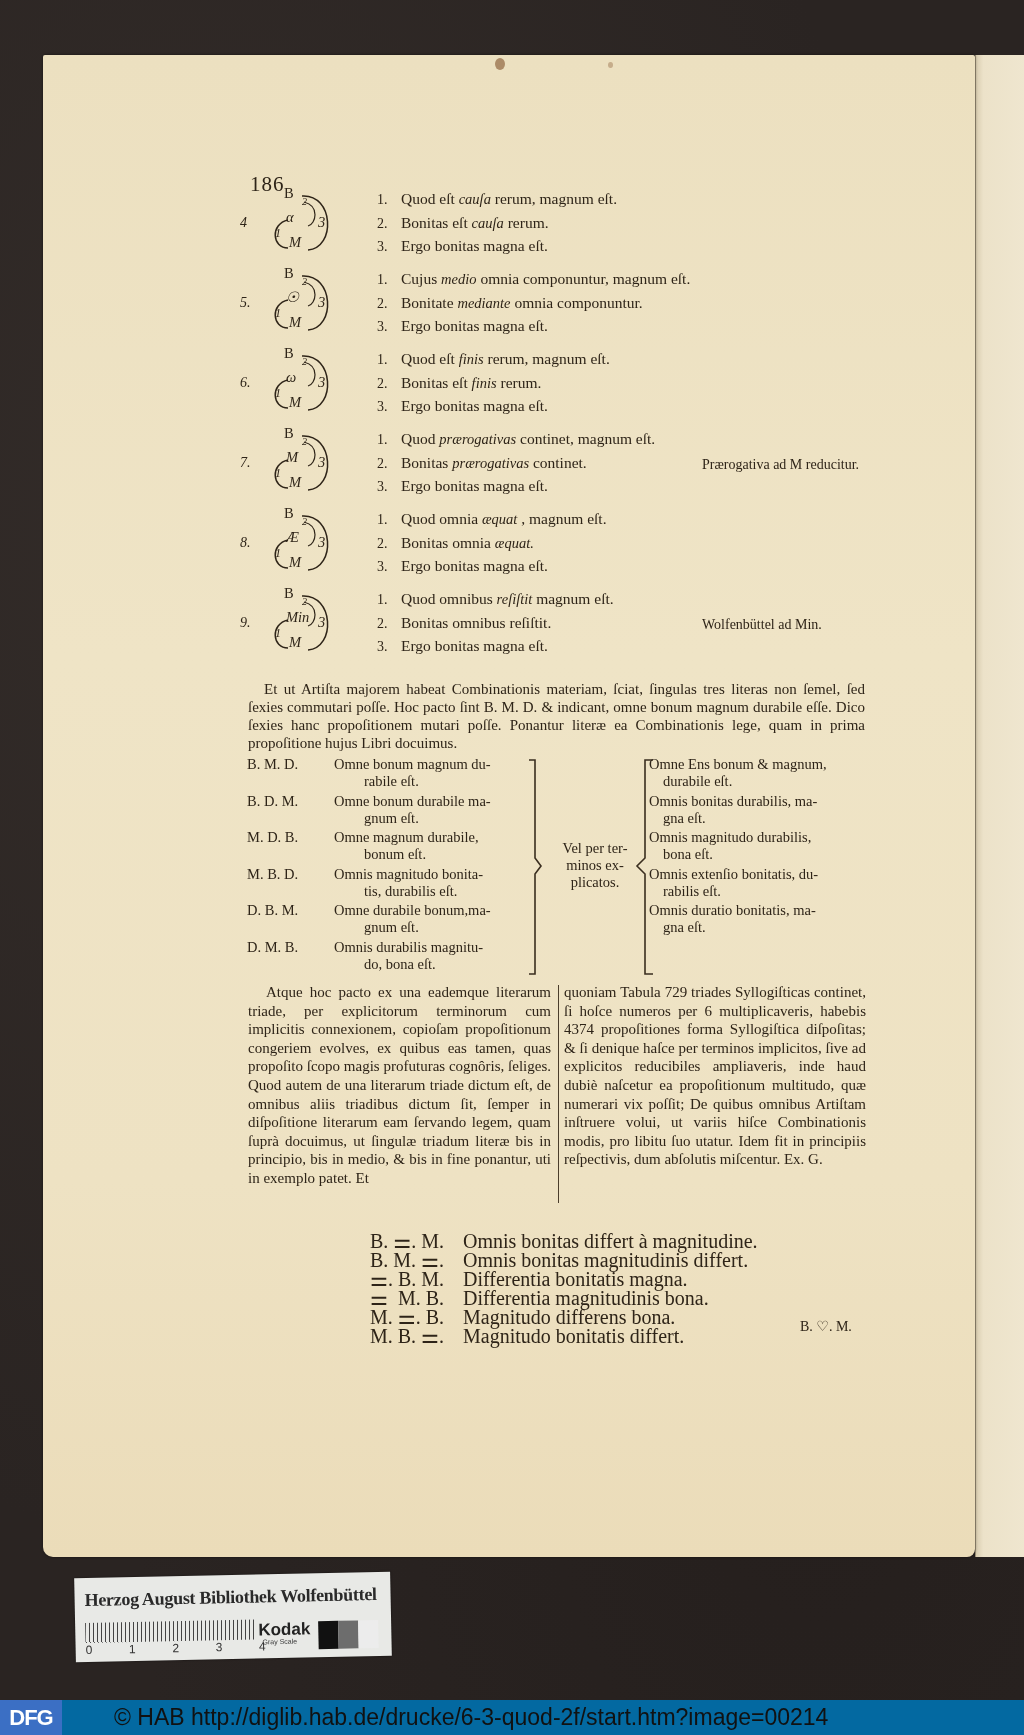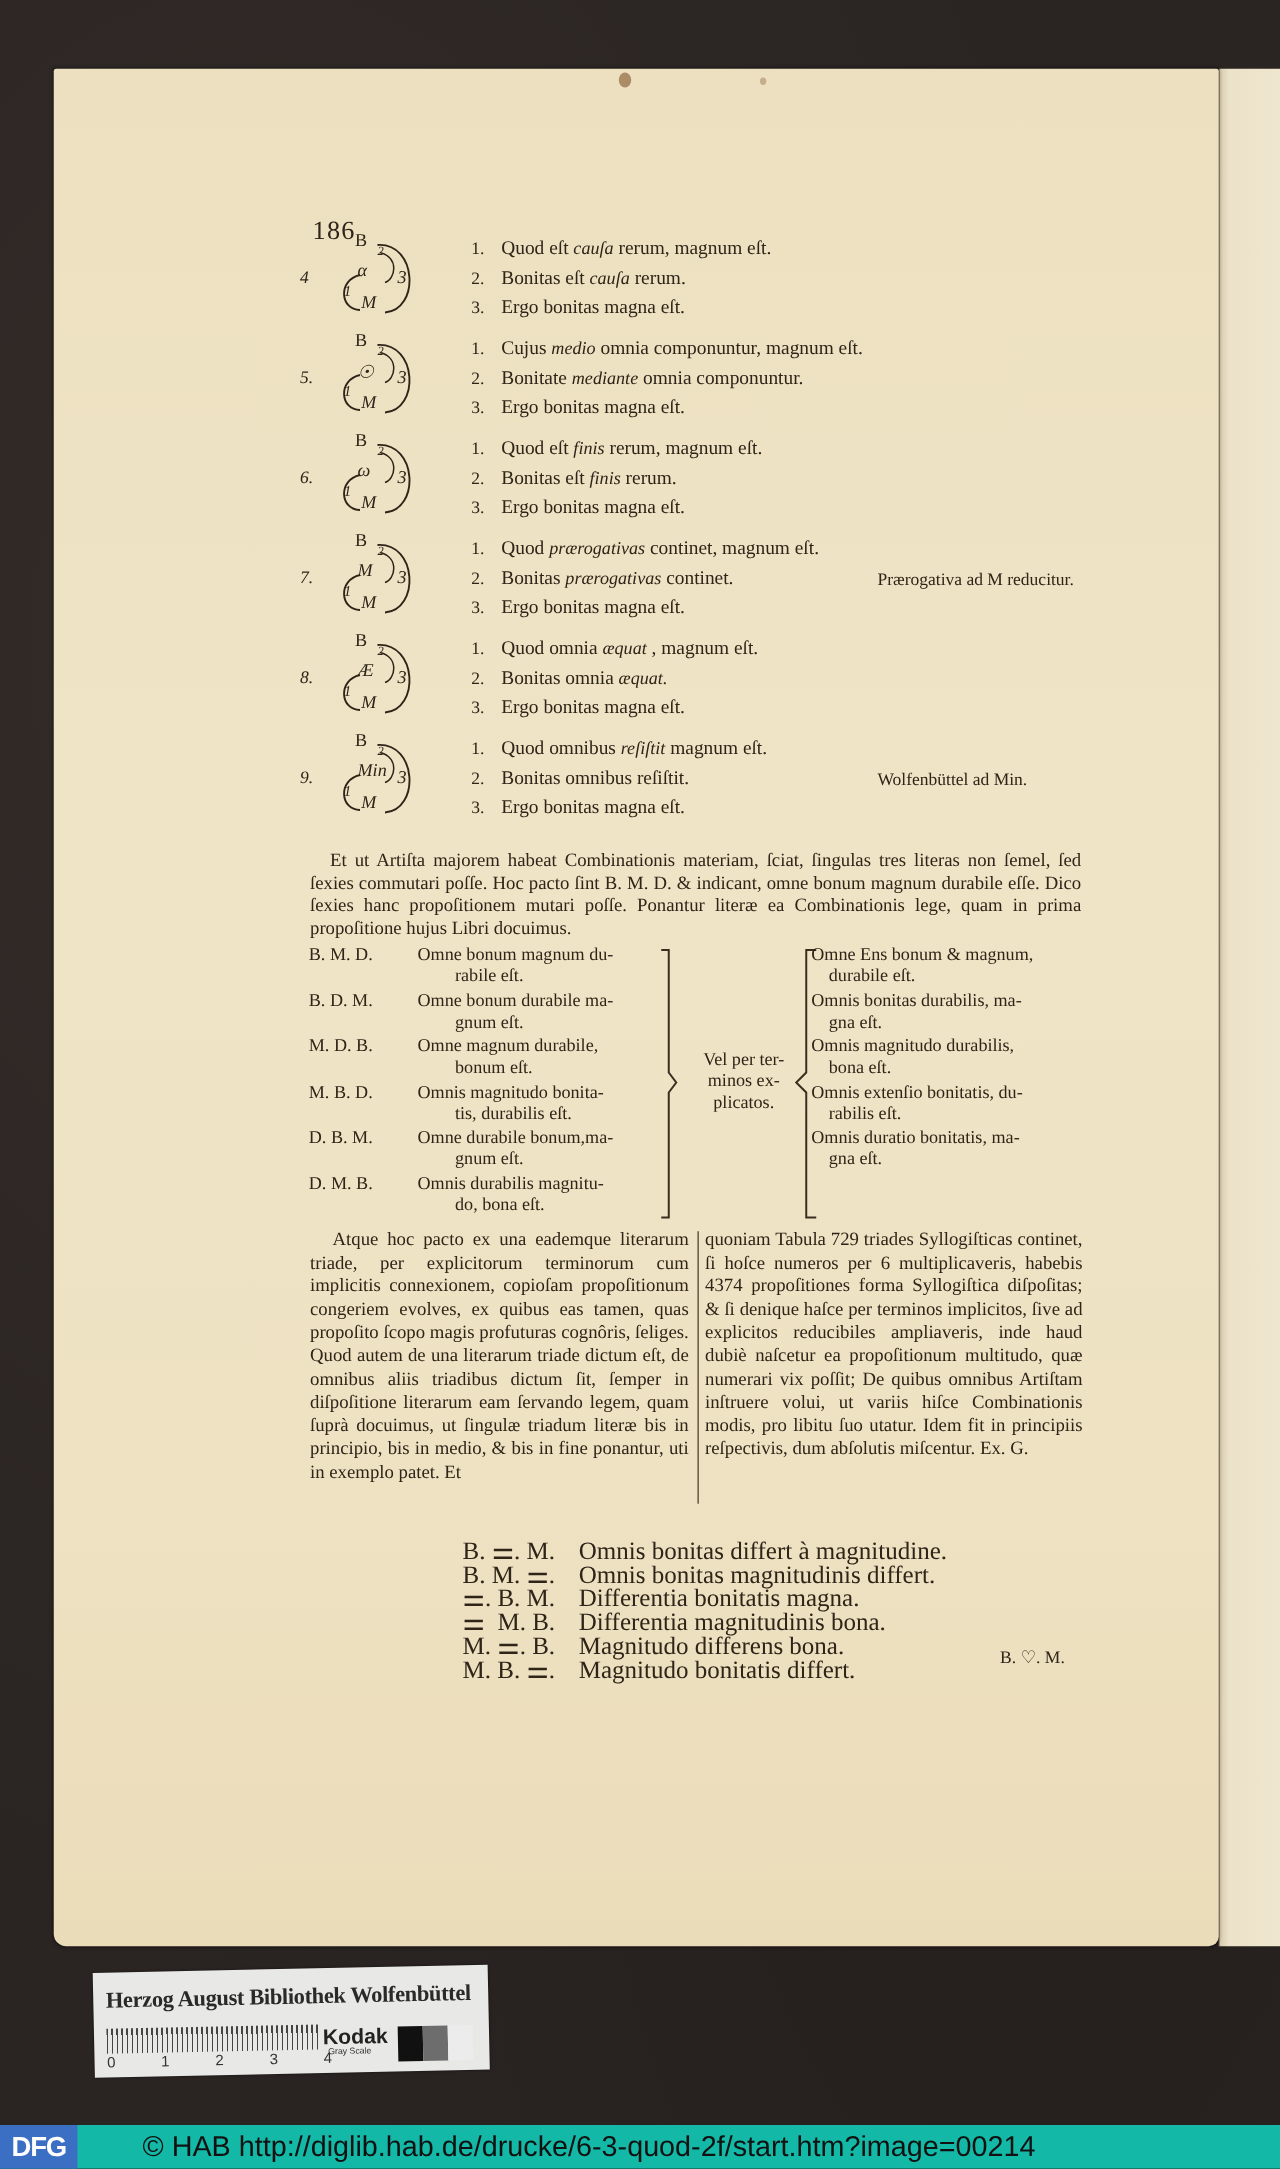--- a/index.html
+++ b/index.html
@@ -90,21 +90,21 @@
     background:repeating-linear-gradient(90deg,#444 0 1px,transparent 1px 4px); }
   .ruler .digits { position:absolute; left:0; top:20px; width:180px; display:flex; justify-content:space-between;
     font-family:"Liberation Sans",sans-serif; font-size:12px; color:#333; }
   .kodak { position:absolute; left:183px; top:47px; font-family:"Liberation Sans",sans-serif; }
   .kodak .brand { font-weight:bold; font-size:17px; color:#222; line-height:17px; }
   .kodak .sub { font-size:7px; color:#333; padding-left:4px; }
   .swatches { position:absolute; left:243px; top:48px; display:flex; height:28px; }
   .swatches div { width:20px; height:28px; }
 
   .footer-bar {
-    position:absolute; left:0; top:1700px; width:1024px; height:35px; background:#14b8a6;
+    position:absolute; left:0; top:1700px; width:1024px; height:35px; background:#0369a1;
     display:flex; align-items:center;
   }
   .dfg-logo {
     width:62px; height:35px; background:#3b6fc4; color:#fff;
     font-family:"Liberation Sans",sans-serif; font-weight:bold; font-size:22px;
     display:flex; align-items:center; justify-content:center; letter-spacing:-1px;
   }
   .credit { margin-left:52px; font-family:"Liberation Sans",sans-serif; font-size:23px; color:#111; }
 </style>
 </head>

